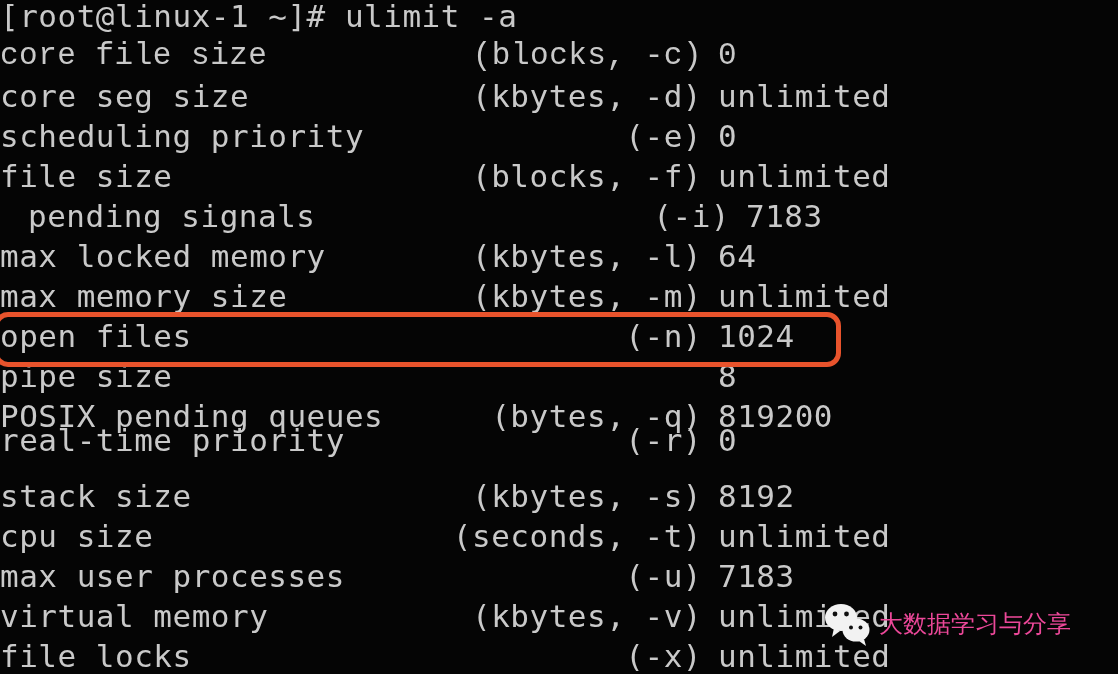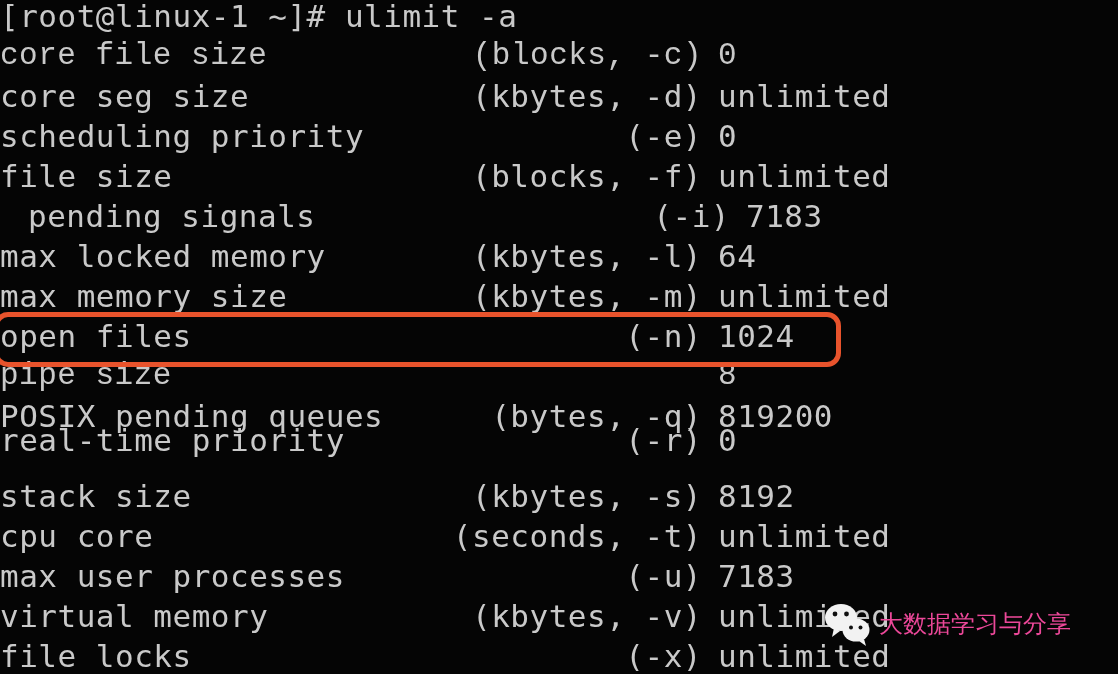--- a/index.html
+++ b/index.html
@@ -157,21 +157,21 @@
       <span class="res-unit">(kbytes, -m)</span>
       <span class="res-value">unlimited</span>
     </div>
 
     <div class="line" style="top:316px;">
       <span class="res-name">open files</span>
       <span class="res-unit">(-n)</span>
       <span class="res-value">1024</span>
     </div>
 
-    <div class="line" style="top:356px;font-family:Liberation Mono, monospace;">
+    <div class="line" style="top:356px;">
       <span class="res-name">pipe size</span>
       <span class="res-value">8</span>
     </div>
 
     <div class="line" style="top:396px;">
       <span class="res-name">POSIX pending queues</span>
       <span class="res-unit">(bytes, -q)</span>
       <span class="res-value">819200</span>
     </div>
 
@@ -181,21 +181,21 @@
       <span class="res-value">0</span>
     </div>
 
     <div class="line" style="top:476px;">
       <span class="res-name">stack size</span>
       <span class="res-unit">(kbytes, -s)</span>
       <span class="res-value">8192</span>
     </div>
 
     <div class="line" style="top:516px;">
-      <span class="res-name">cpu core</span>
+      <span class="res-name">cpu size</span>
       <span class="res-unit">(seconds, -t)</span>
       <span class="res-value">unlimited</span>
     </div>
 
     <div class="line" style="top:556px;">
       <span class="res-name">max user processes</span>
       <span class="res-unit">(-u)</span>
       <span class="res-value">7183</span>
     </div>
 

